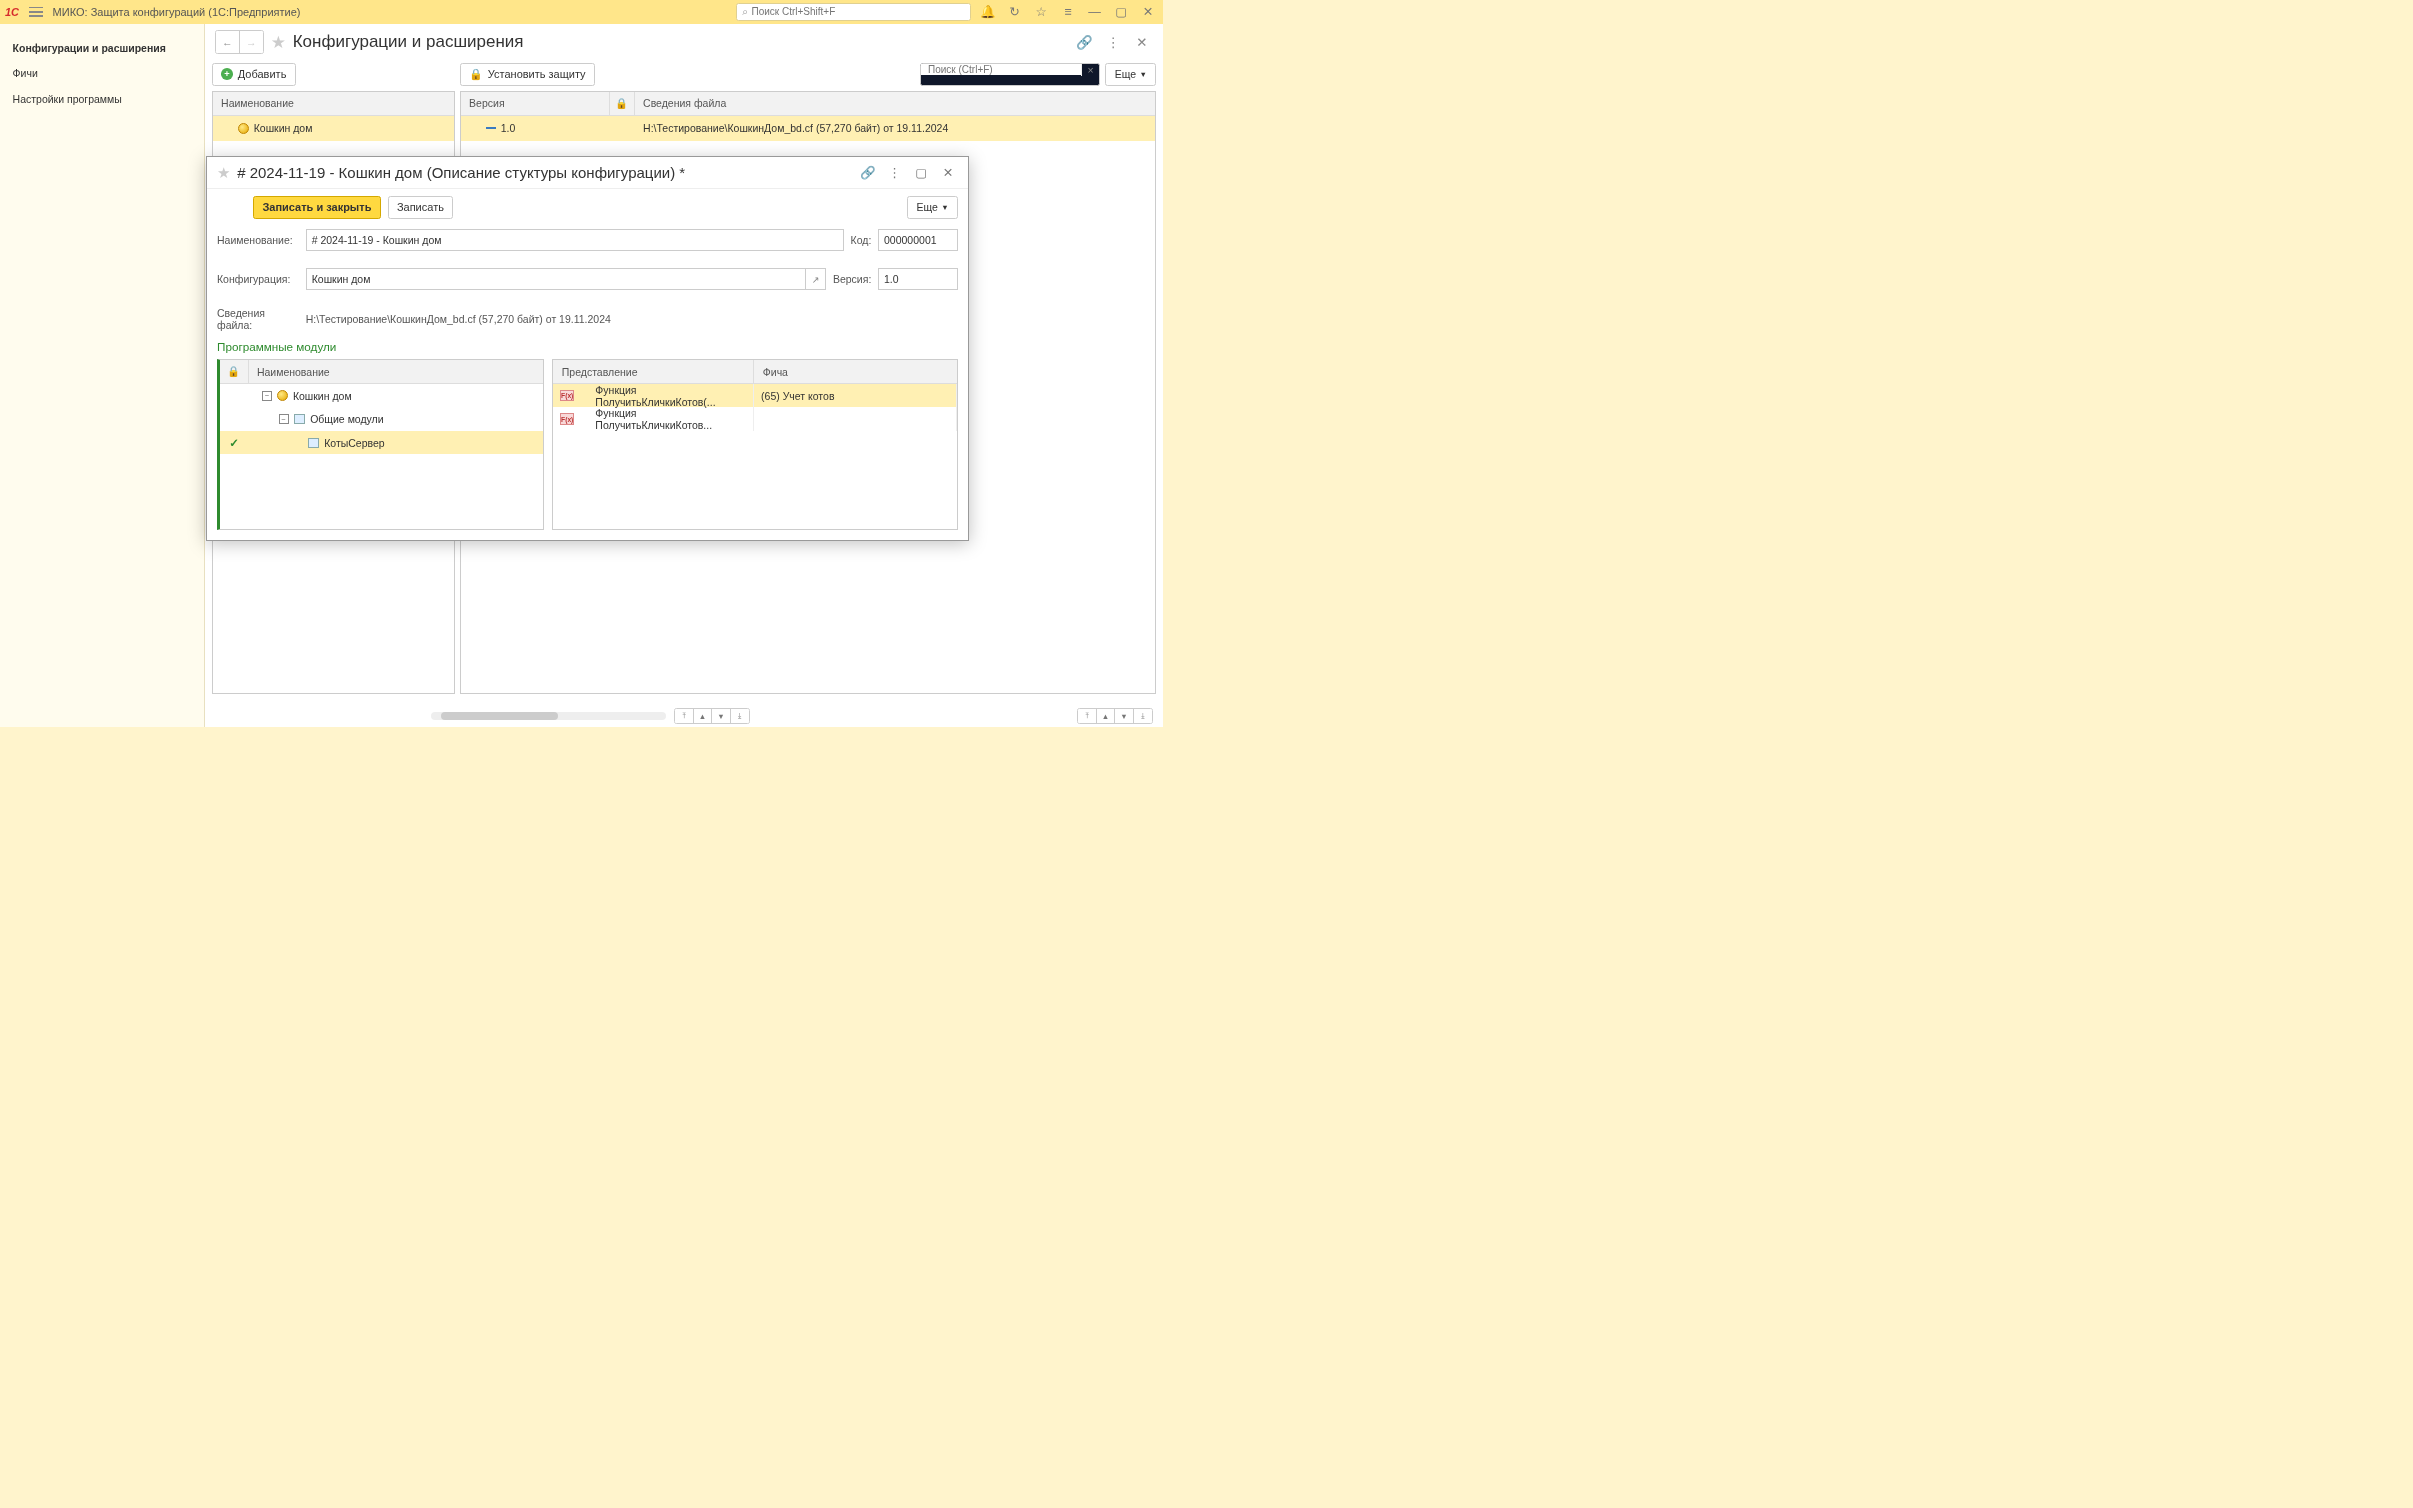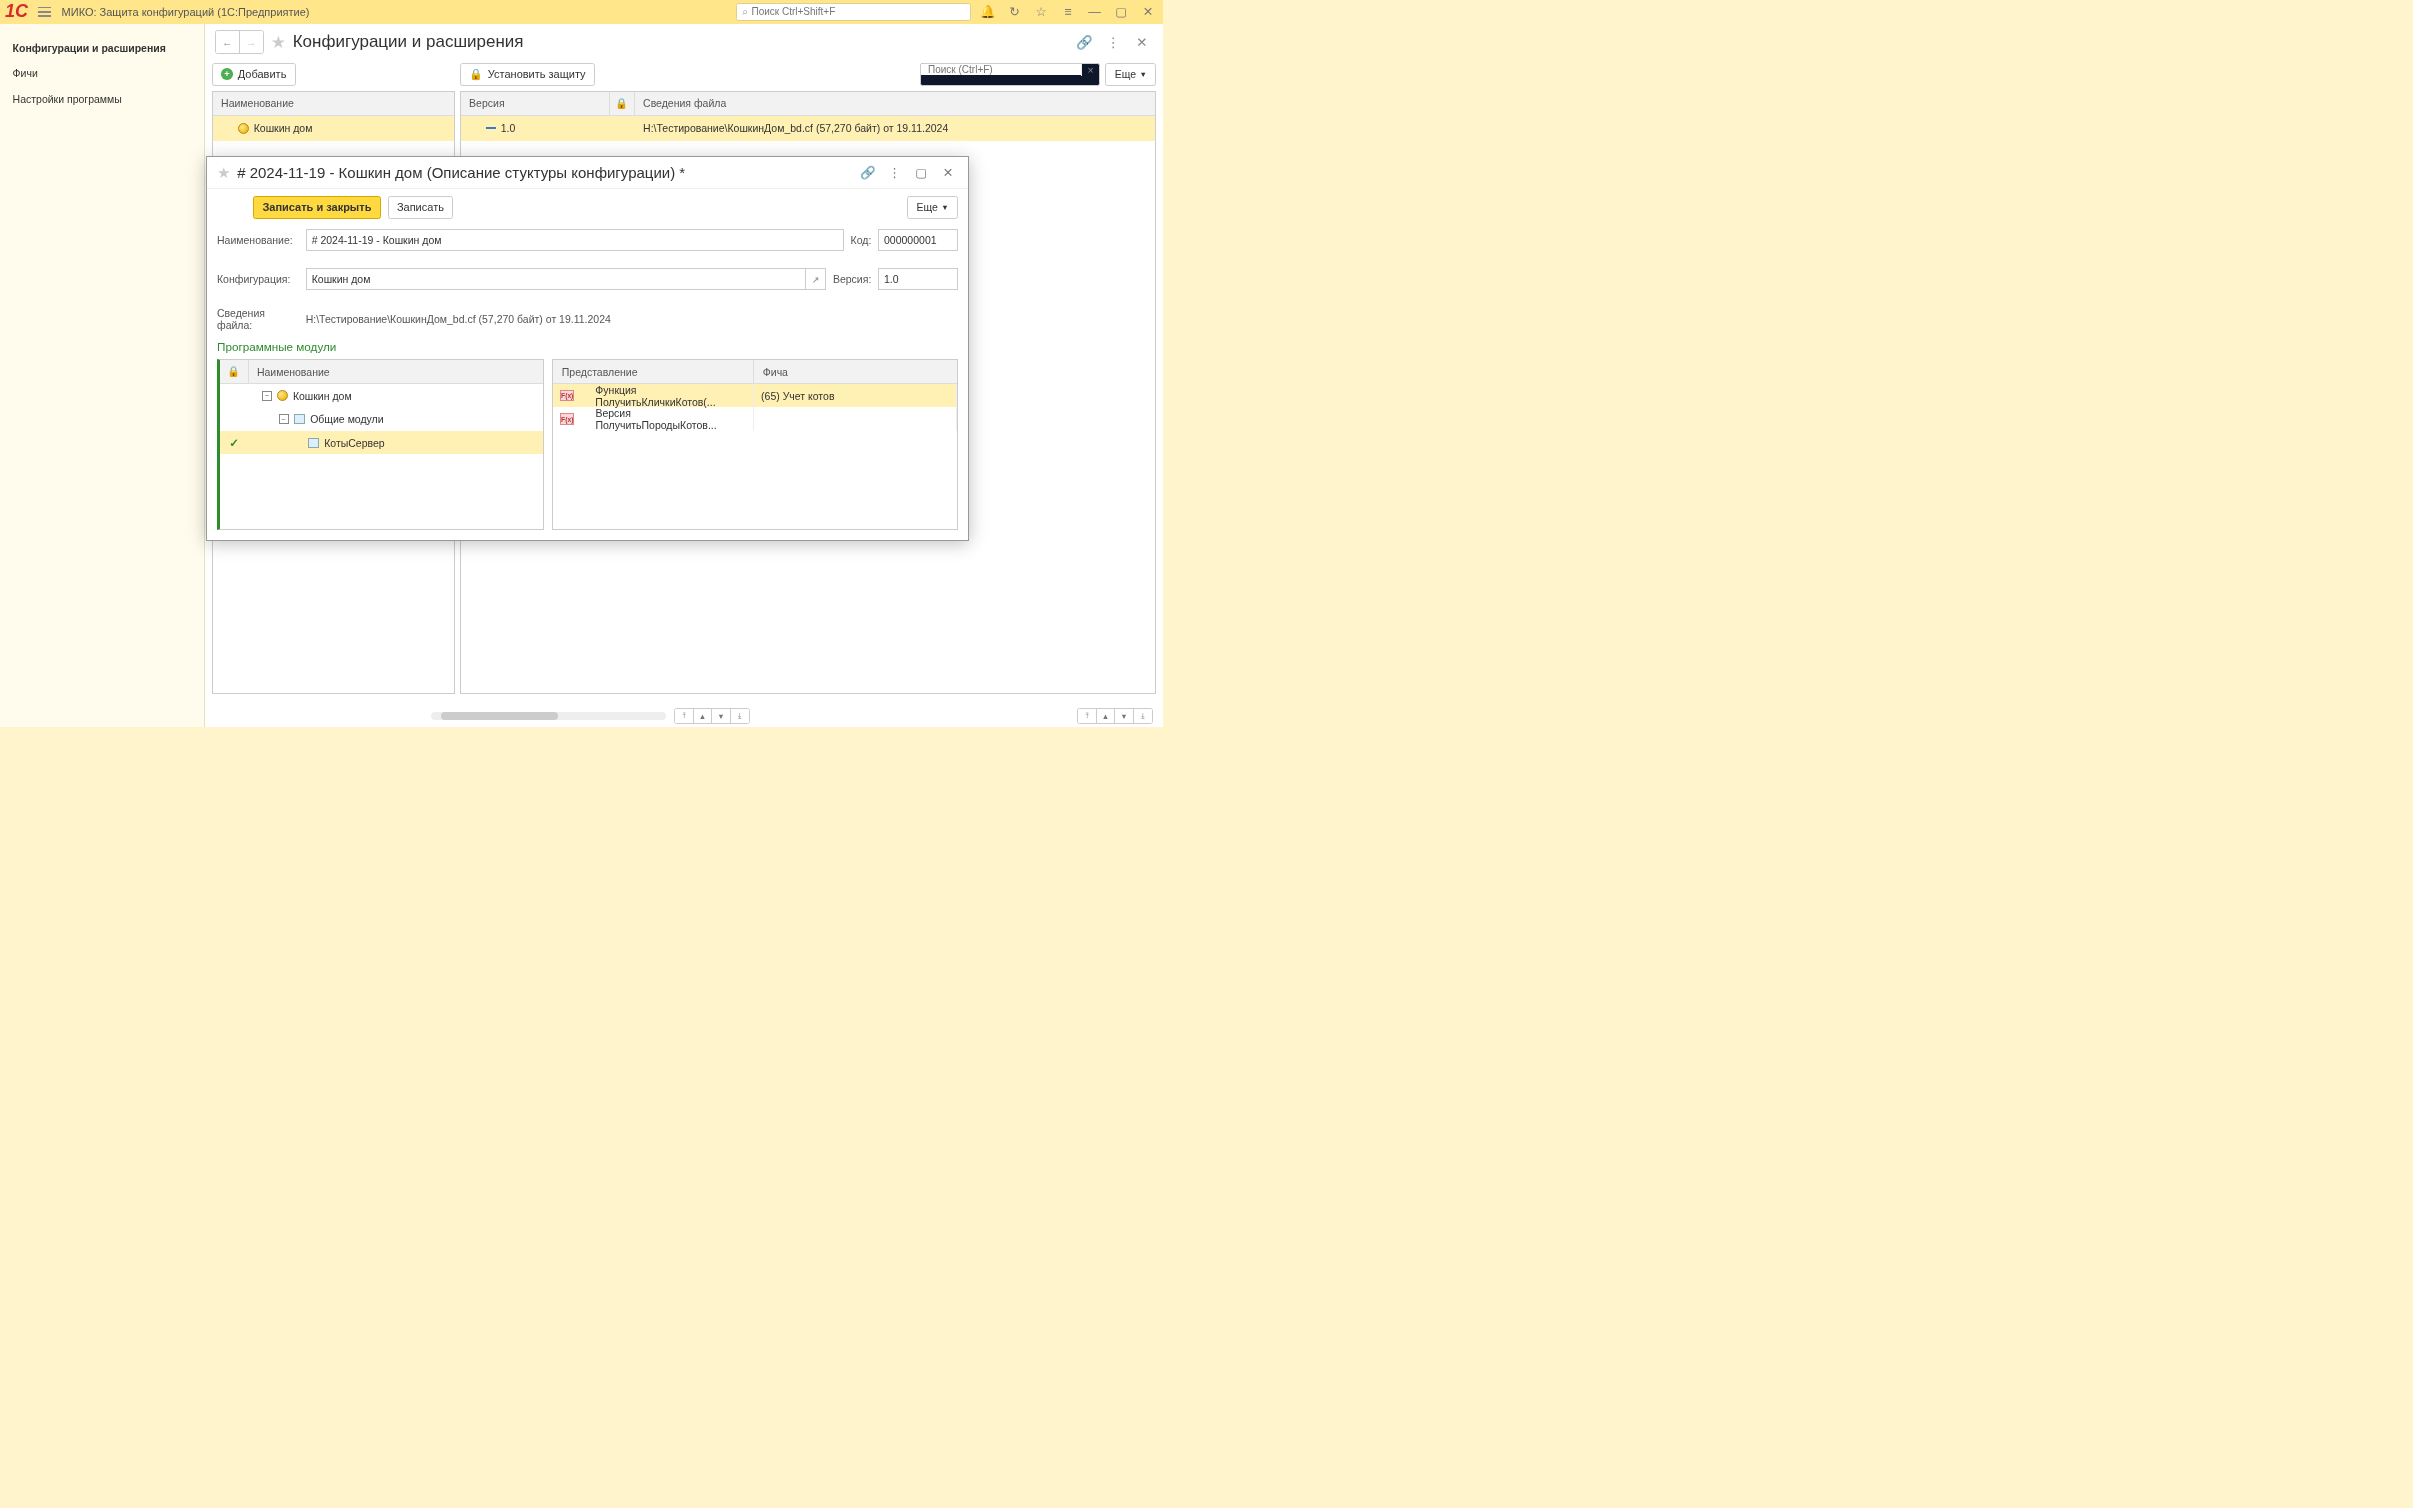--- a/index.html
+++ b/index.html
@@ -15,21 +15,21 @@
 
 
 .titlebar {
   height: 23.5px;
   background: #ffe68a;
   display: flex;
   align-items: center;
   padding: 0 5px;
   gap: 6.7px;
 }
-.logo-1c { color:#d62c2c; font-weight:bold; font-size:18px; font-style:italic; }
+.logo-1c { color:#d62c2c; font-weight:bold; font-size:11px; font-style:italic; }
 .hamburger { display:flex; flex-direction:column; gap:2.5px; cursor:pointer; padding:3.4px;}
 .hamburger span { width:13.4px; height:1.7px; background:#888;}
 .titlebar-title { color:#555; font-size:11px; }
 .titlebar-spacer { flex:1; }
 .search-box {
   display:flex; align-items:center;
   background:#fff; border:0.8px solid #e0d090; border-radius:2.5px;
   height:18.4px; width:235px; padding:0 5px; gap:3.4px;
 }
 .search-box input { border:none; outline:none; flex:1; font-size:10px; color:#999;}
@@ -352,21 +352,21 @@
         <div class="func-row sel">
           <div class="func-cell" style="width:201px">
             <span class="fx-badge">F(x)</span>
             <span>Функция  ПолучитьКличкиКотов(...</span>
           </div>
           <div class="func-cell" style="flex:1">(65) Учет котов</div>
         </div>
         <div class="func-row">
           <div class="func-cell" style="width:201px">
             <span class="fx-badge">F(x)</span>
-            <span>Версия  ПолучитьПородыКотов...</span>
+            <span>Функция  ПолучитьКличкиКотов...</span>
           </div>
           <div class="func-cell" style="flex:1"></div>
         </div>
       </div>
     </div>
   </div>
 </div>
 
 
 </body></html>

